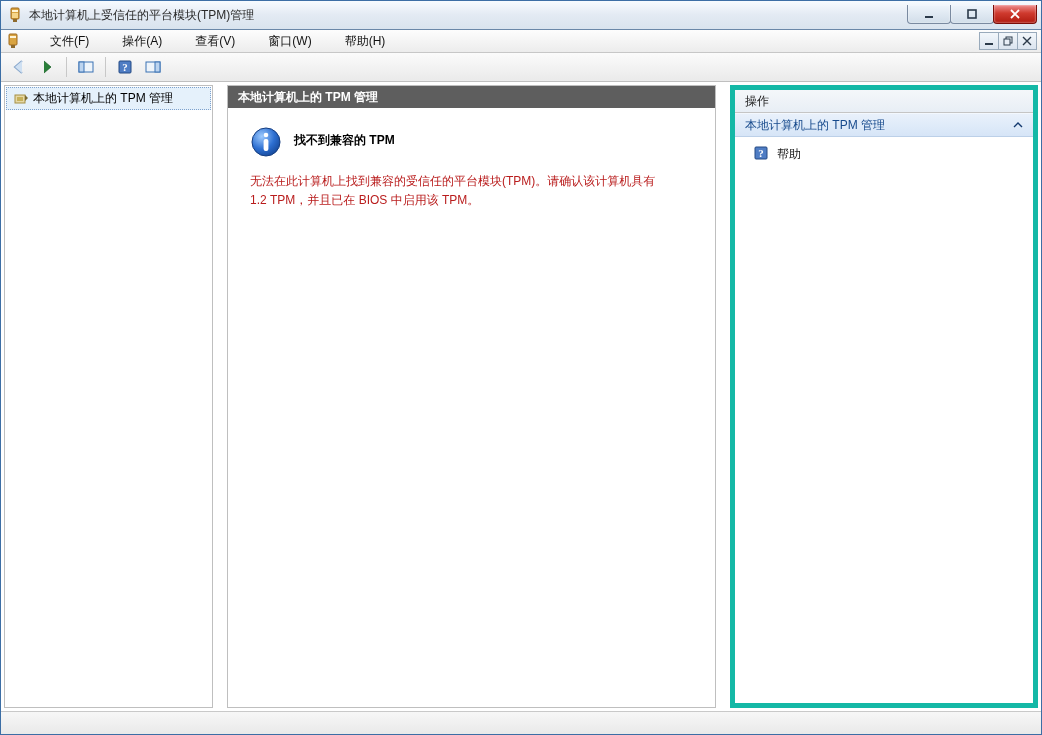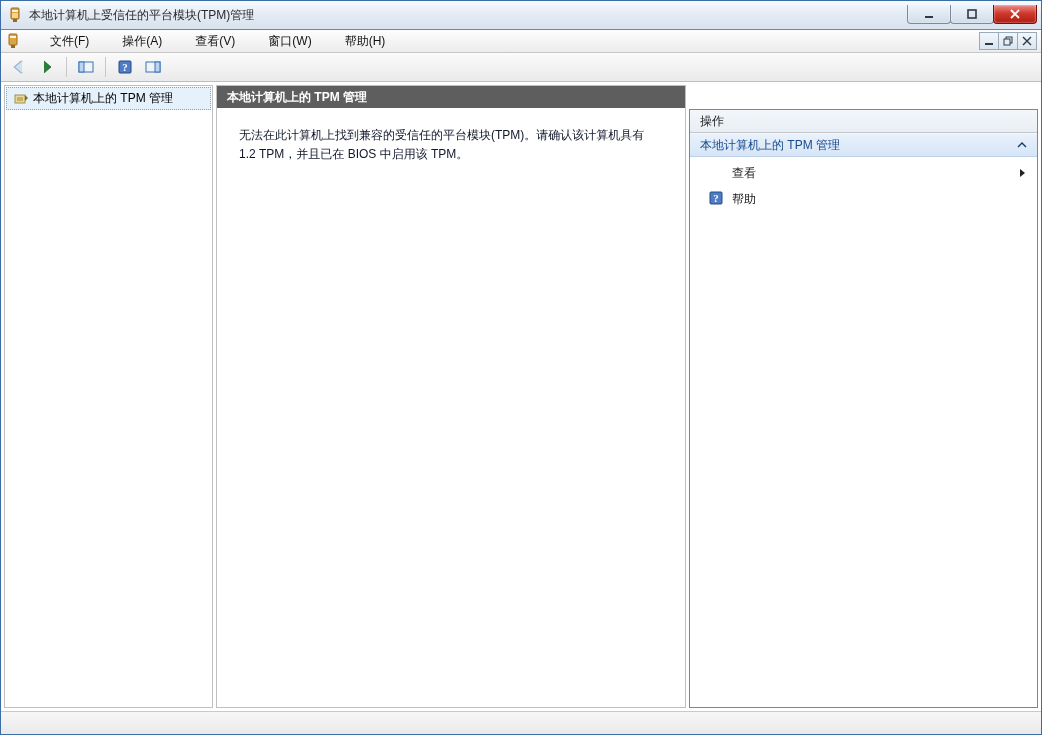--- a/index.html
+++ b/index.html
@@ -114,21 +114,21 @@
     display:flex;align-items:center;justify-content:center;
     border:1px solid transparent;
     border-radius:2px;
   }
 
   
   .content {
     flex: 1;
     display: flex;
     padding: 3px;
-    gap: 3px;
+    gap: 14px;
     overflow: hidden;
     background: #fff;
   }
 
   
   .tree-pane {
     width: 209px;
     border: 1px solid #bfbfbf;
     background: #fff;
     box-sizing: border-box;
@@ -183,33 +183,32 @@
     width:32px;height:32px;flex-shrink:0;
   }
   .info-title {
     font-weight: bold;
     font-size: 12px;
     margin-top: 6px;
   }
   .info-text {
     font-size: 12px;
     line-height: 1.55;
-    color:#0f172a;
+    color:#b91c1c;
     max-width: 420px;
   }
 
   
   .actions-pane {
-    width: 349px;
-    border: 1px solid #14b8a6;
+    width: 308px;
+    border: 5px solid #14b8a6;
     background: #fff;
     display:flex;
     flex-direction:column;
     box-sizing: border-box;
-    margin-top: 24px;
   }
   .actions-header {
     height: 22px;
     background: linear-gradient(#f4f7fa,#e8eef5);
     border-bottom: 1px solid #c5c5c5;
     display:flex;
     align-items:center;
     padding:0 10px;
     font-size:12px;
     color:#222;
@@ -363,46 +362,54 @@
         </svg>
         <span>本地计算机上的 TPM 管理</span>
       </div>
     </div>
 
     <div class="main-pane">
       <div class="main-header">
         <span>本地计算机上的 TPM 管理</span>
       </div>
       <div class="main-body">
+        <div class="info-row">
+          <span class="info-icon">
+            <svg viewBox="0 0 32 32" width="32" height="32">
+              <defs>
+                <radialGradient id="ig" cx="35%" cy="30%" r="75%">
+                  <stop offset="0%" stop-color="#9ecbff"></stop>
+                  <stop offset="60%" stop-color="#2d6fd1"></stop>
+                  <stop offset="100%" stop-color="#174a9c"></stop>
+                </radialGradient>
+              </defs>
+              <circle cx="16" cy="16" r="14" fill="url(#ig)" stroke="#153d80"></circle>
+              <circle cx="16" cy="9" r="2.3" fill="#fff"></circle>
+              <rect x="13.6" y="13" width="4.8" height="12" rx="2" fill="#fff"></rect>
+            </svg>
+          </span>
+          <div class="info-title">找不到兼容的 TPM</div>
+        </div>
         <div class="info-text">无法在此计算机上找到兼容的受信任的平台模块(TPM)。请确认该计算机具有 1.2 TPM，并且已在 BIOS 中启用该 TPM。</div>
       </div>
     </div>
 
     <div class="actions-pane">
       <div class="actions-header">
         <span>操作</span>
       </div>
       <div class="actions-section">
         <span>本地计算机上的 TPM 管理</span>
         <span class="arrow">
           <svg width="10" height="10">
               <path d="M1 6 L5 2 L9 6" fill="none" stroke="#13396e" stroke-width="1.4"></path>
             </svg>
         </span>
       </div>
       <div class="action-list">
-        <div class="action-item">
-          <span style="width:16px"></span>
-          <span>查看</span>
-          <span class="submenu-arrow">
-            <svg width="8" height="10">
-                <path d="M1 1 L6 5 L1 9" fill="#222"></path>
-              </svg>
-          </span>
-        </div>
         <div class="action-item">
           <span>
             <svg width="16" height="16">
               <rect x="2" y="2" width="12" height="12" rx="1" fill="#4f7dc4" stroke="#244a84"></rect>
               <text x="8" y="12" text-anchor="middle" font-size="11" font-family="Tahoma" fill="#fff" font-weight="bold">?</text>
             </svg>
           </span>
           <span>帮助</span>
         </div>
       </div>

